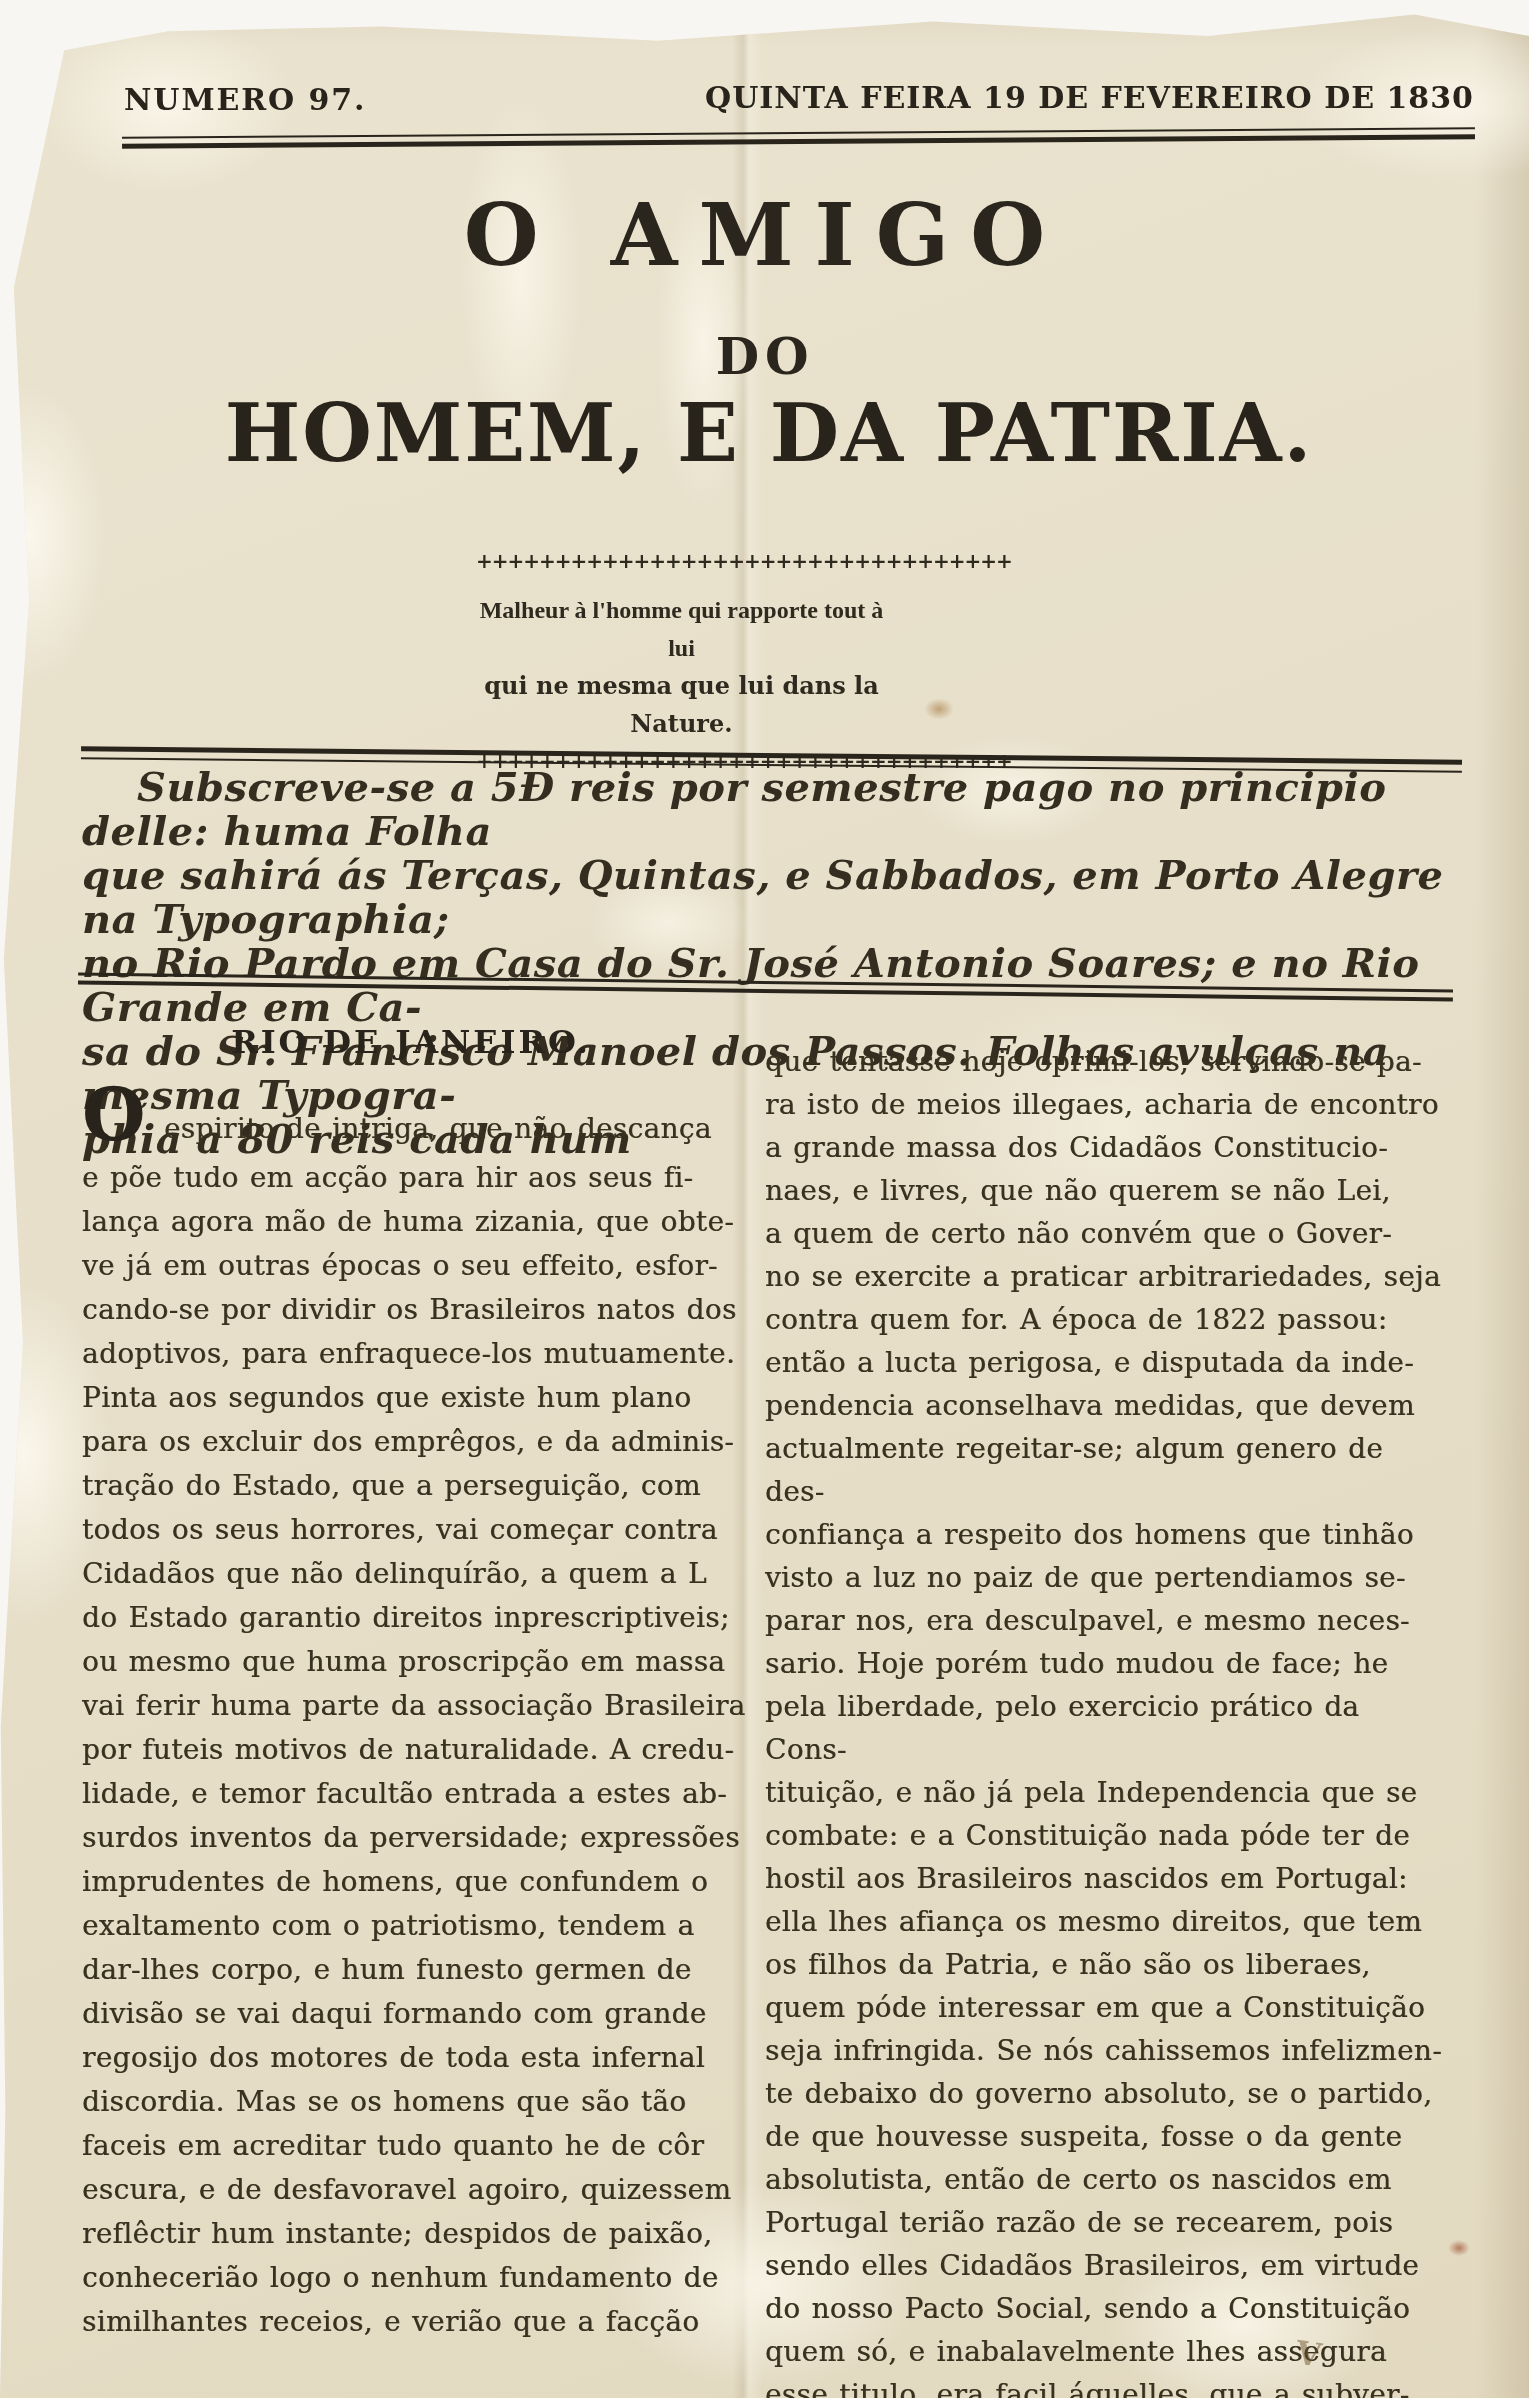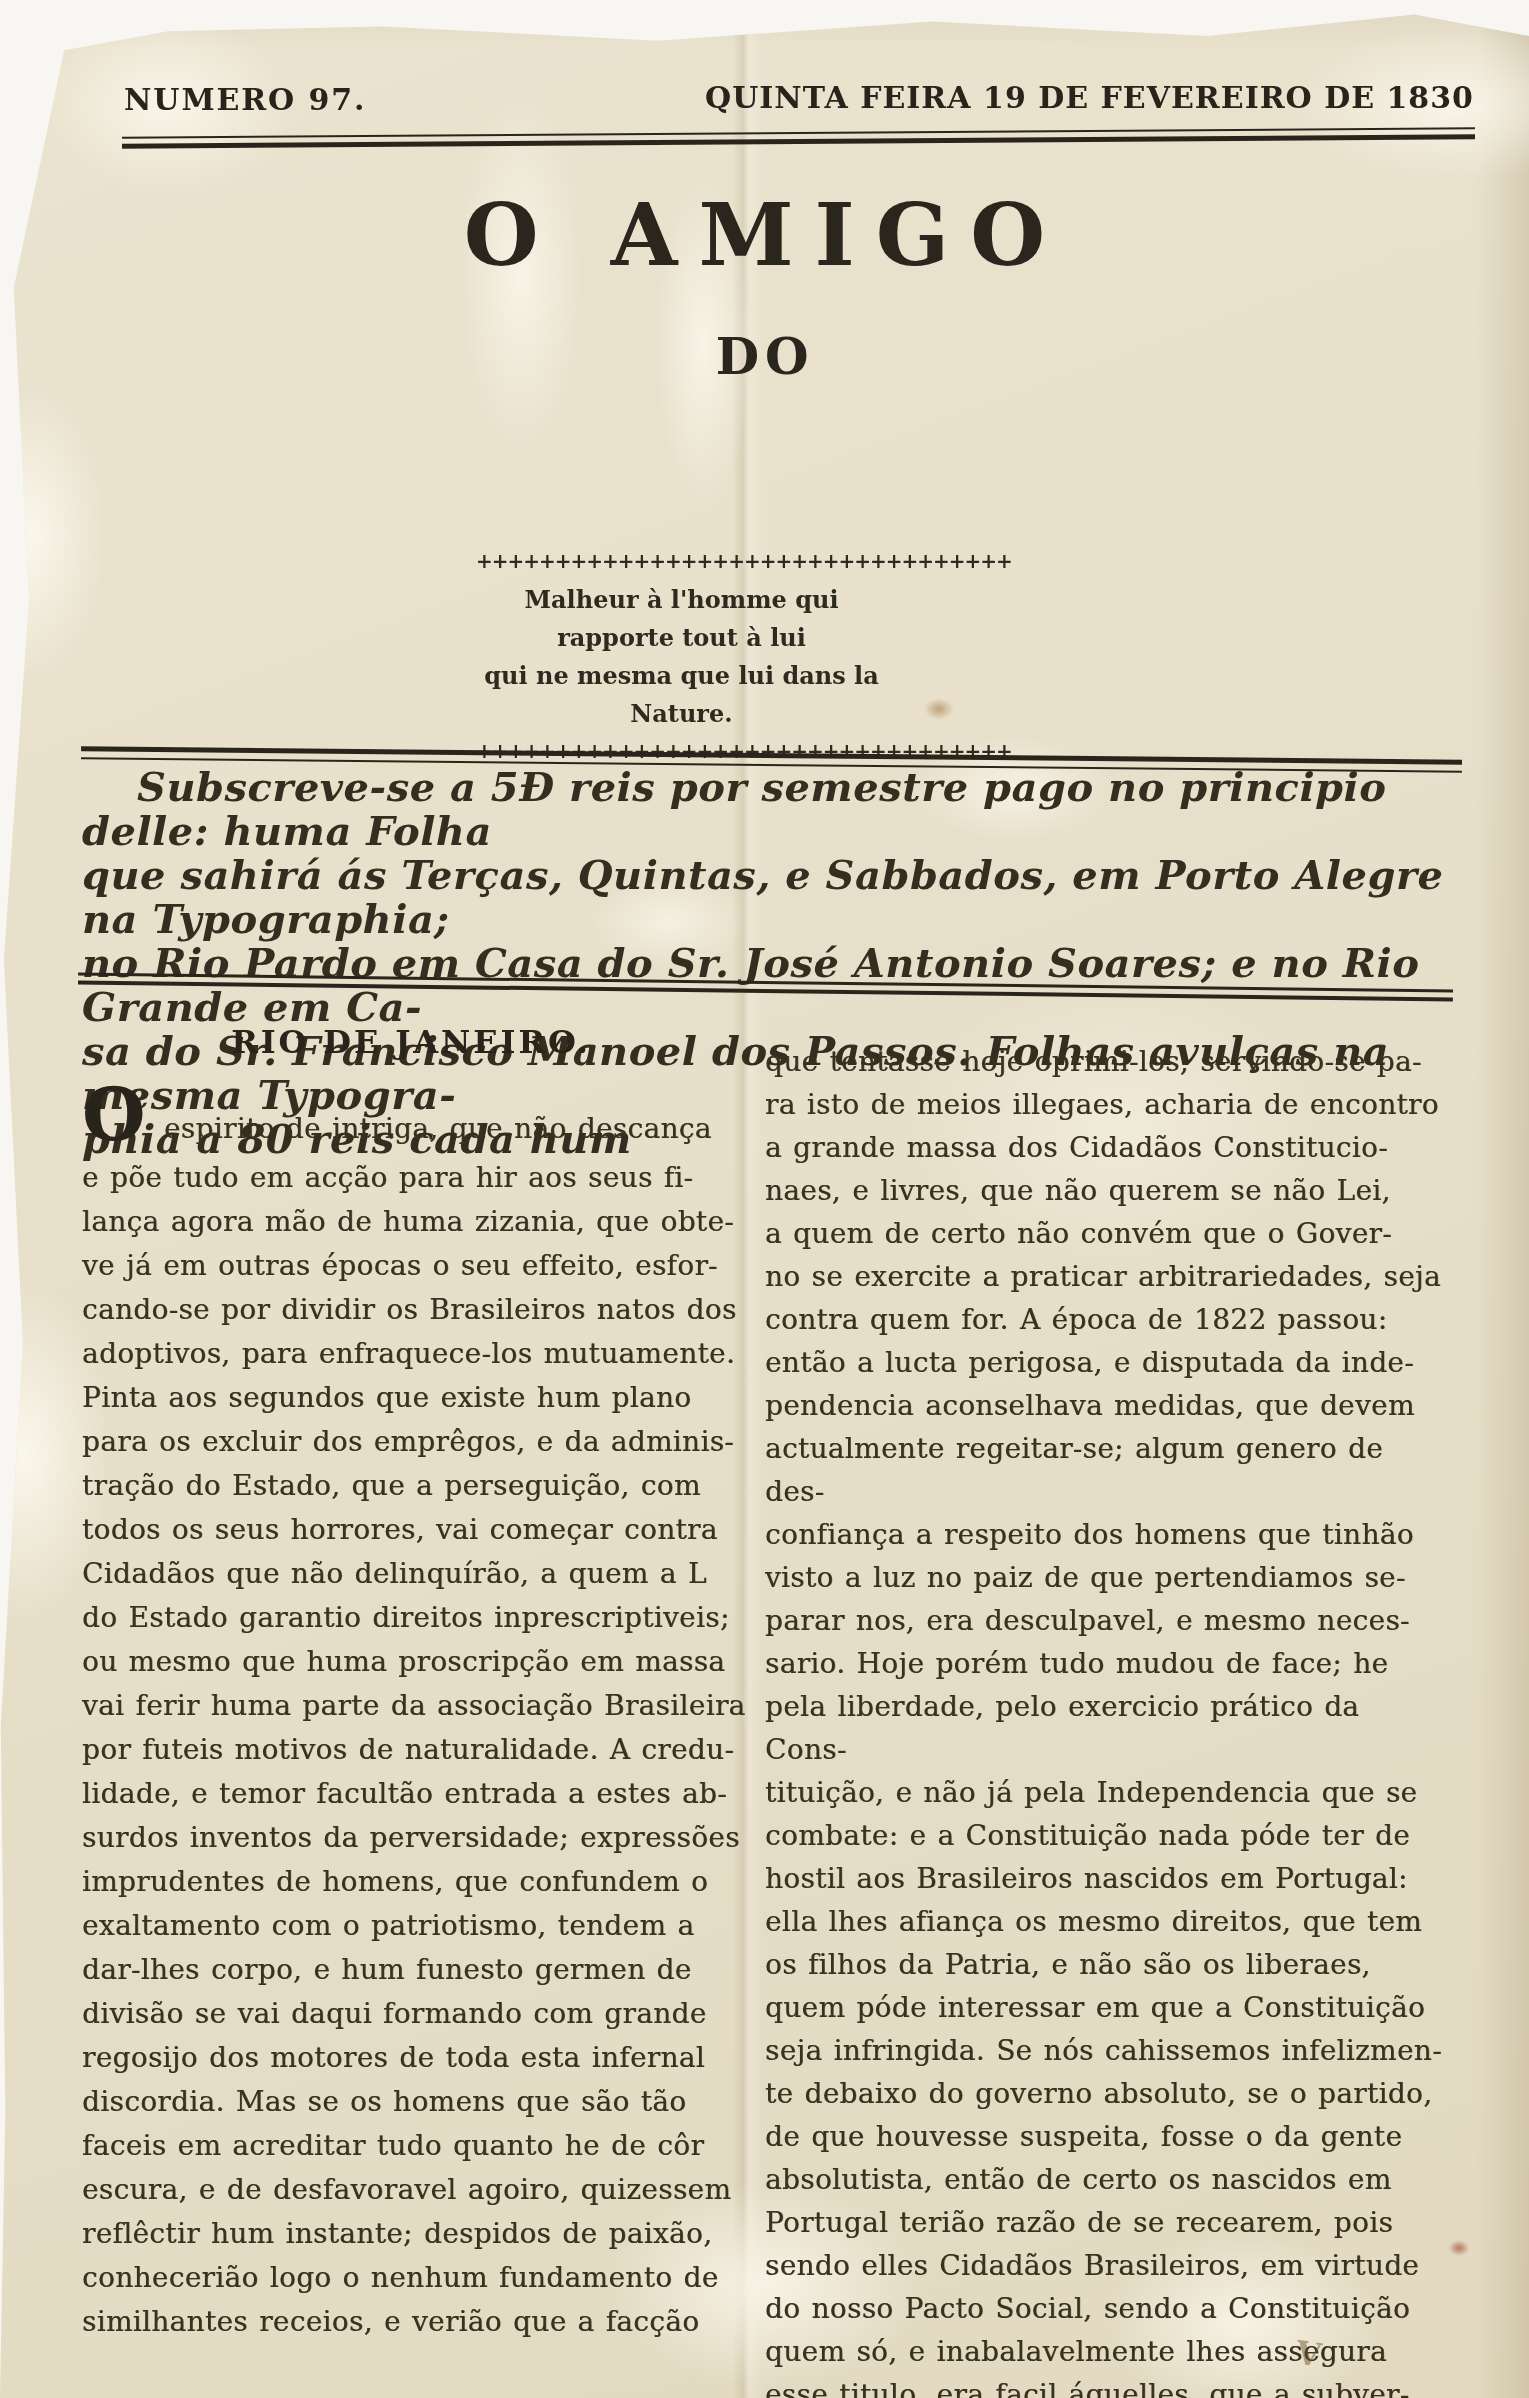--- a/index.html
+++ b/index.html
@@ -37,21 +37,21 @@
   .rule-1{left:122px;top:132px;width:1353px;transform:rotate(-0.4deg);}
   .rule-2{left:81px;top:753px;width:1381px;transform:rotate(0.55deg);border-top-width:5.7px;border-bottom-width:2.9px;height:5.7px;}
   .rule-3{left:78px;top:981px;width:1375px;transform:rotate(0.7deg);border-top-width:3.8px;border-bottom-width:4.8px;}
   .issue{left:124px;top:82px;font-size:30px;font-weight:bold;letter-spacing:1.9px;color:#29241b;}
   .date{right:55px;top:80px;font-size:30px;font-weight:bold;letter-spacing:1px;color:#29241b;}
   .title1{left:96px;width:1338px;top:184px;text-align:center;font-size:86px;font-weight:bold;letter-spacing:21px;color:#2b261d;}
   .title2{left:96px;width:1338px;top:327px;text-align:center;font-size:50px;font-weight:bold;letter-spacing:5.7px;color:#2b261d;}
   .title3{left:57px;width:1424px;top:386px;text-align:center;font-size:80px;font-weight:bold;letter-spacing:1.9px;color:#29241b;}
   .epigraph{left:476px;top:547px;width:411px;text-align:center;color:#2f2a1f;}
   .orn{font-size:20px;font-weight:bold;letter-spacing:-1px;line-height:29px;white-space:nowrap;}
-  .epi-line{font-size:24px;line-height:38px;font-weight:bold;margin-top:5px;}
+  .epi-line{font-size:24px;line-height:38px;font-weight:bold;margin-top:15px;font-family:Liberation Serif, serif;}
   .epi-line2{font-size:24px;line-height:38px;font-weight:bold;margin-bottom:3.8px;}
   .subscription{
     left:82px;top:765px;width:1391px;
     font-style:italic;font-weight:bold;font-size:40px;line-height:44px;
     white-space:pre-line;text-indent:55px;color:#342d20;letter-spacing:0.5px;
   }
   .col-heading{left:81px;top:1023px;width:660px;text-align:center;font-size:32px;font-weight:bold;letter-spacing:2.9px;color:#29241b;}
   .dropcap{left:82px;top:1078px;font-size:73px;line-height:73px;font-weight:bold;color:#29241b;}
   .bodytext{
     font-size:28px;color:#38311f;letter-spacing:0.3px;word-spacing:1.9px;
@@ -68,20 +68,21 @@
 
 <div class="paper">
 
   <div class="abs issue">NUMERO 97.</div>
   <div class="abs date">QUINTA FEIRA 19 DE FEVEREIRO DE 1830</div>
 
   <div class="rule rule-1"></div>
 
   <div class="abs title2">DO</div>
   <div class="abs title1">O AMIGO</div>
+  <div class="abs title3">HOMEM, E DA PATRIA.</div>
 
   <div class="abs epigraph">
     <div class="orn">++++++++++++++++++++++++++++++++++</div>
     <div class="epi-line">Malheur à l'homme qui rapporte tout à lui</div>
     <div class="epi-line2">qui ne mesma que lui dans la Nature.</div>
     <div class="orn">++++++++++++++++++++++++++++++++++</div>
   </div>
 
   <div class="rule rule-2"></div>
 

